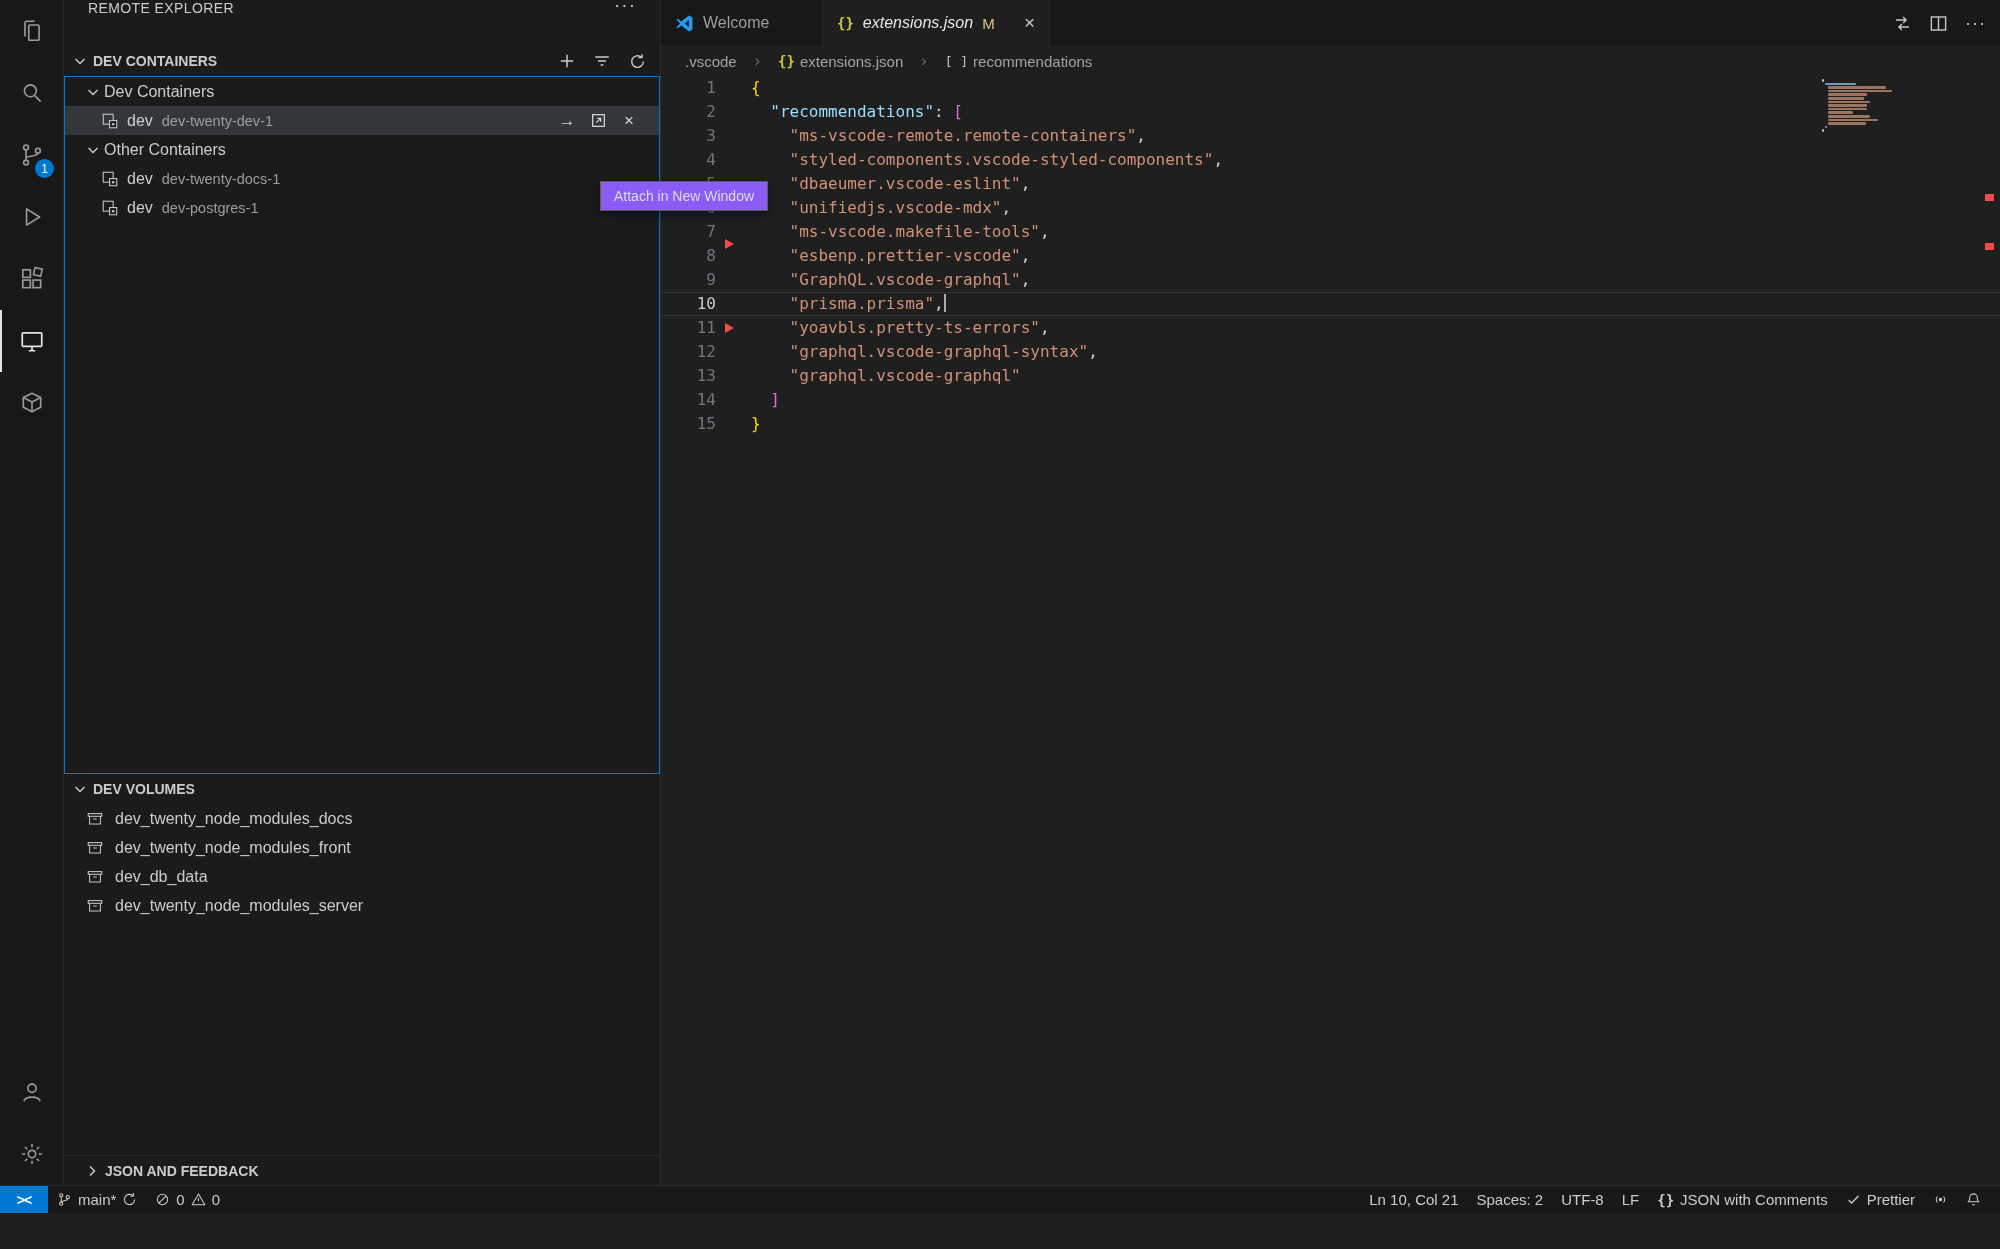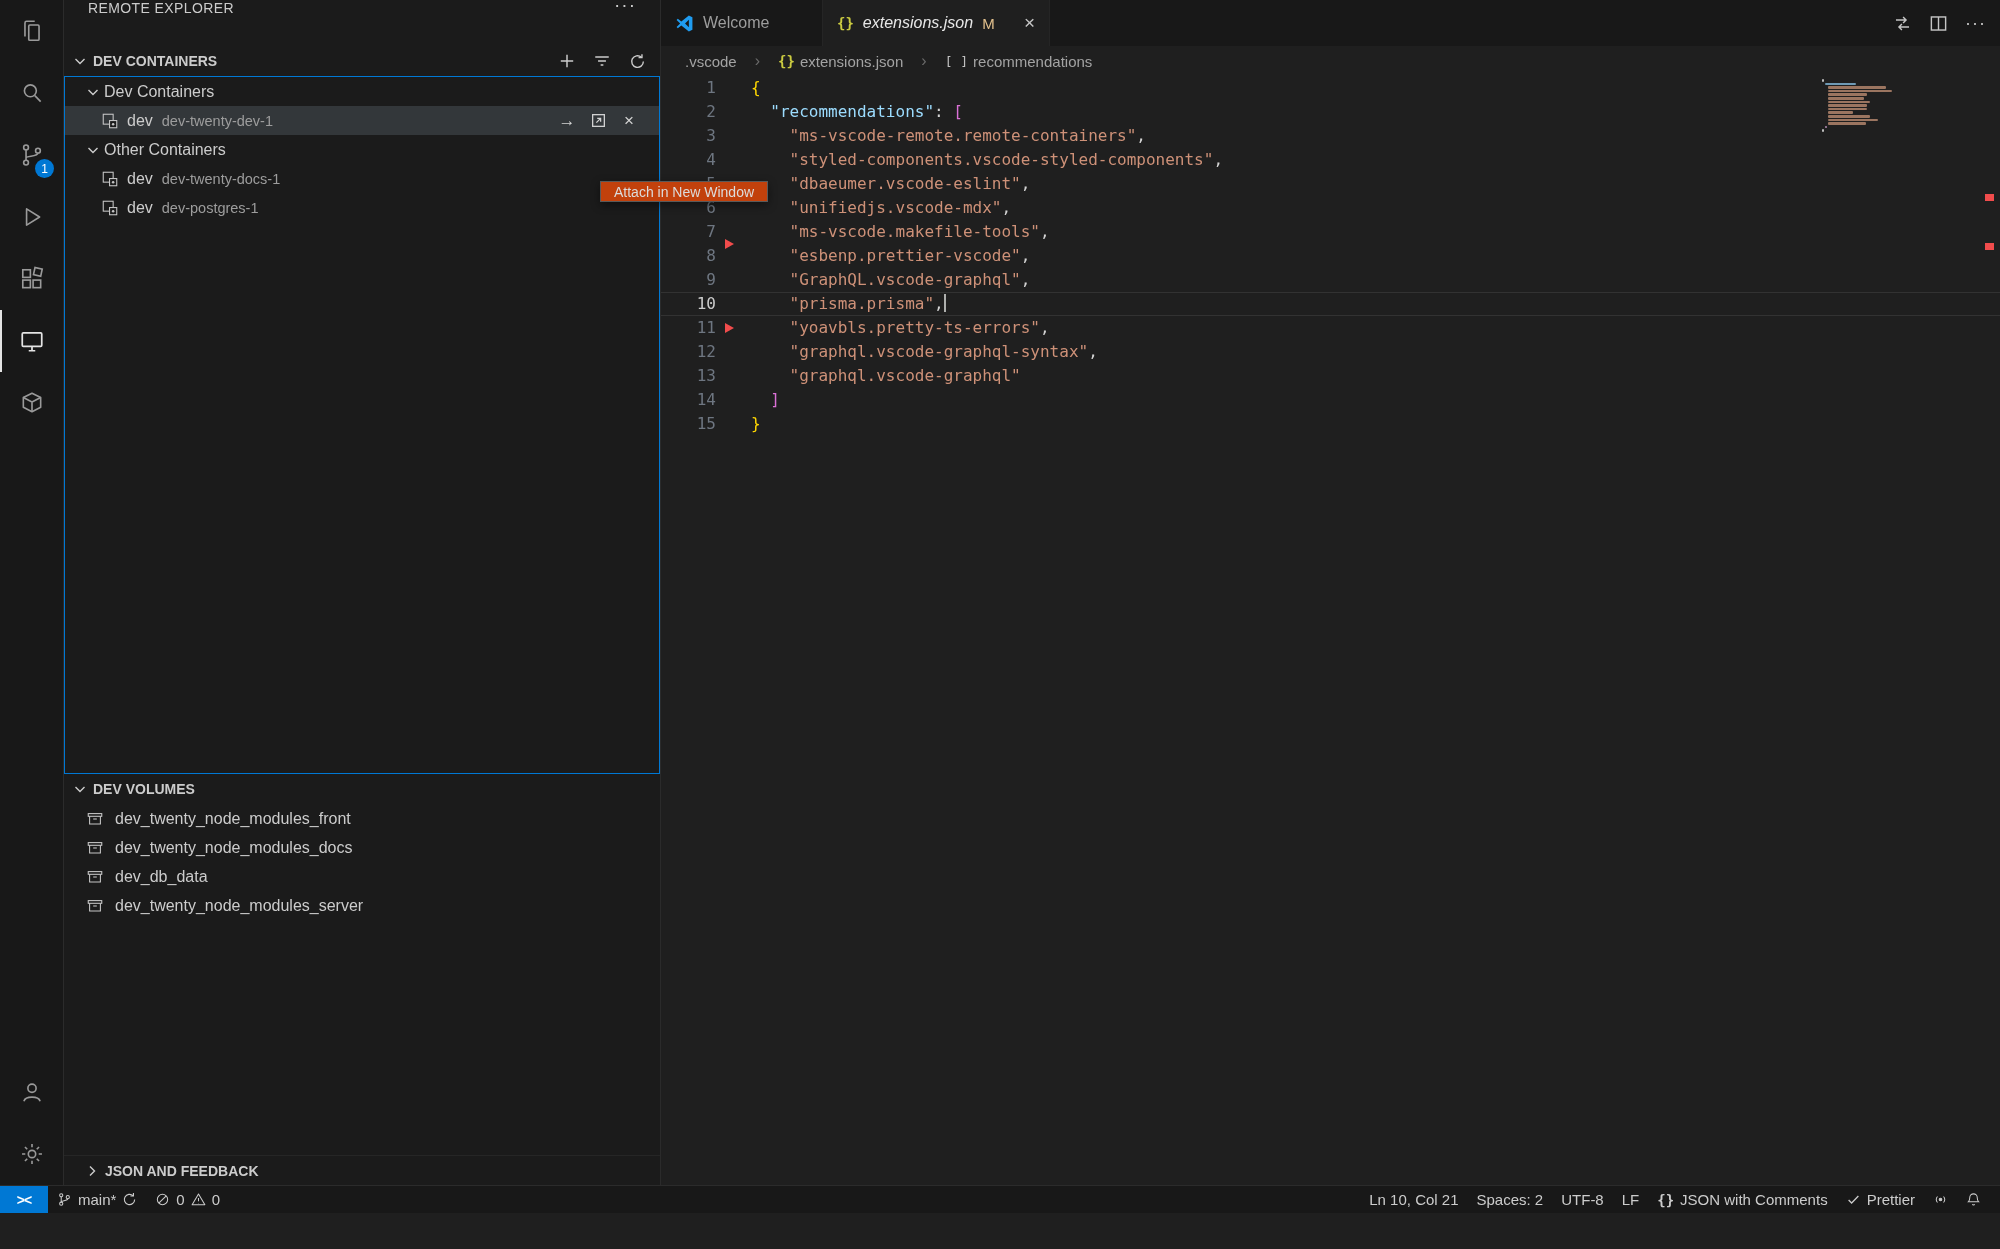--- a/index.html
+++ b/index.html
@@ -92,21 +92,21 @@
 
   
   .statusbar { height:28px; background:#181818; border-top:1px solid #2b2b2b; display:flex; align-items:center; color:#cccccc; font-size:15px; }
   .sb-remote { width:48px; height:100%; background:#0078d4; color:#fff; display:flex; align-items:center; justify-content:center; font-size:14px; font-weight:bold; letter-spacing:-1px; cursor:pointer; }
   .sb-left, .sb-right { display:flex; align-items:center; height:100%; }
   .sb-right { margin-left:auto; padding-right:10px; }
   .sb-item { display:flex; align-items:center; gap:6px; padding:0 9px; height:100%; cursor:pointer; white-space:nowrap; }
   .sb-ic { display:flex; align-items:center; }
 
   
-  .tooltip { position:absolute; left:600px; top:181px; height:21px; padding:0 13px; background:#c2410c; border:1px solid #5a5a5a; color:#dcdcdc; font-size:14px; display:flex; align-items:center; z-index:20; box-shadow:0 3px 10px rgba(0,0,0,.45); }
+  .tooltip { position:absolute; left:600px; top:181px; height:30px; padding:0 13px; background:#8b5cf6; border:1px solid #5a5a5a; color:#dcdcdc; font-size:14px; display:flex; align-items:center; z-index:20; box-shadow:0 3px 10px rgba(0,0,0,.45); }
 </style>
 </head>
 <body>
 
 <div class="window">
 
 
   <div class="main">
 
     <div class="activitybar">
@@ -265,31 +265,31 @@
       </div>
       <div class="dv-list">
           <div class="tree-row">
             <span class="vol-ic">
               <svg width="18" height="18" viewBox="0 0 20 20" fill="none" stroke="currentColor" stroke-width="1.2">
                 <rect x="2.5" y="4" width="15" height="3"></rect>
                 <path d="M4 7v8.5h12V7"></path>
                 <path d="M8 10h4"></path>
               </svg>
             </span>
-            <span class="tr-label">dev_twenty_node_modules_front</span>
+            <span class="tr-label">dev_twenty_node_modules_docs</span>
           </div>
           <div class="tree-row">
             <span class="vol-ic">
               <svg width="18" height="18" viewBox="0 0 20 20" fill="none" stroke="currentColor" stroke-width="1.2">
                 <rect x="2.5" y="4" width="15" height="3"></rect>
                 <path d="M4 7v8.5h12V7"></path>
                 <path d="M8 10h4"></path>
               </svg>
             </span>
-            <span class="tr-label">dev_twenty_node_modules_docs</span>
+            <span class="tr-label">dev_twenty_node_modules_front</span>
           </div>
           <div class="tree-row">
             <span class="vol-ic">
               <svg width="18" height="18" viewBox="0 0 20 20" fill="none" stroke="currentColor" stroke-width="1.2">
                 <rect x="2.5" y="4" width="15" height="3"></rect>
                 <path d="M4 7v8.5h12V7"></path>
                 <path d="M8 10h4"></path>
               </svg>
             </span>
             <span class="tr-label">dev_db_data</span>

